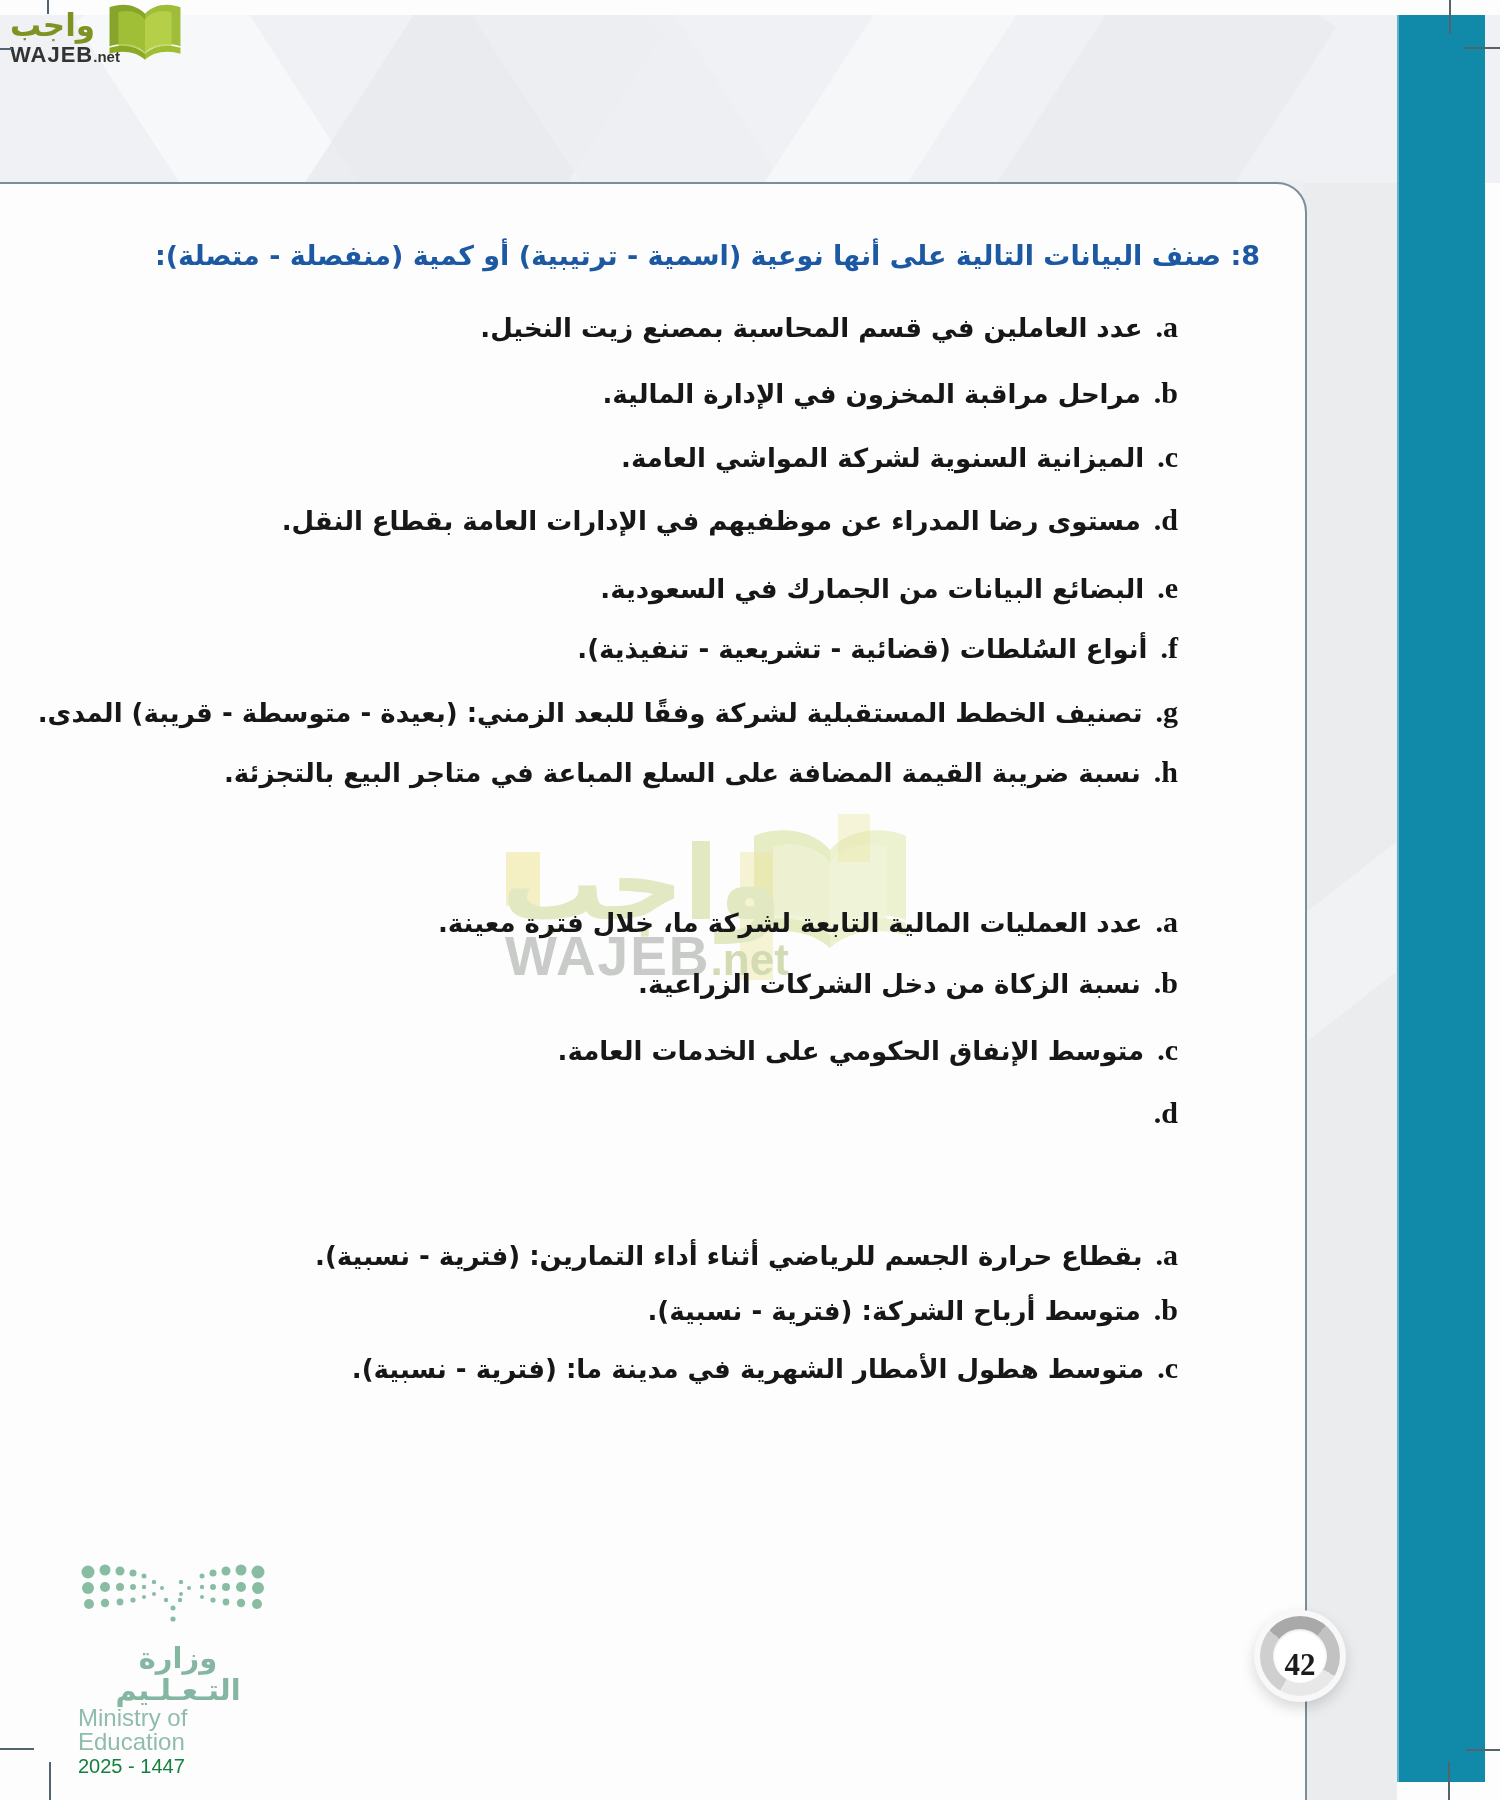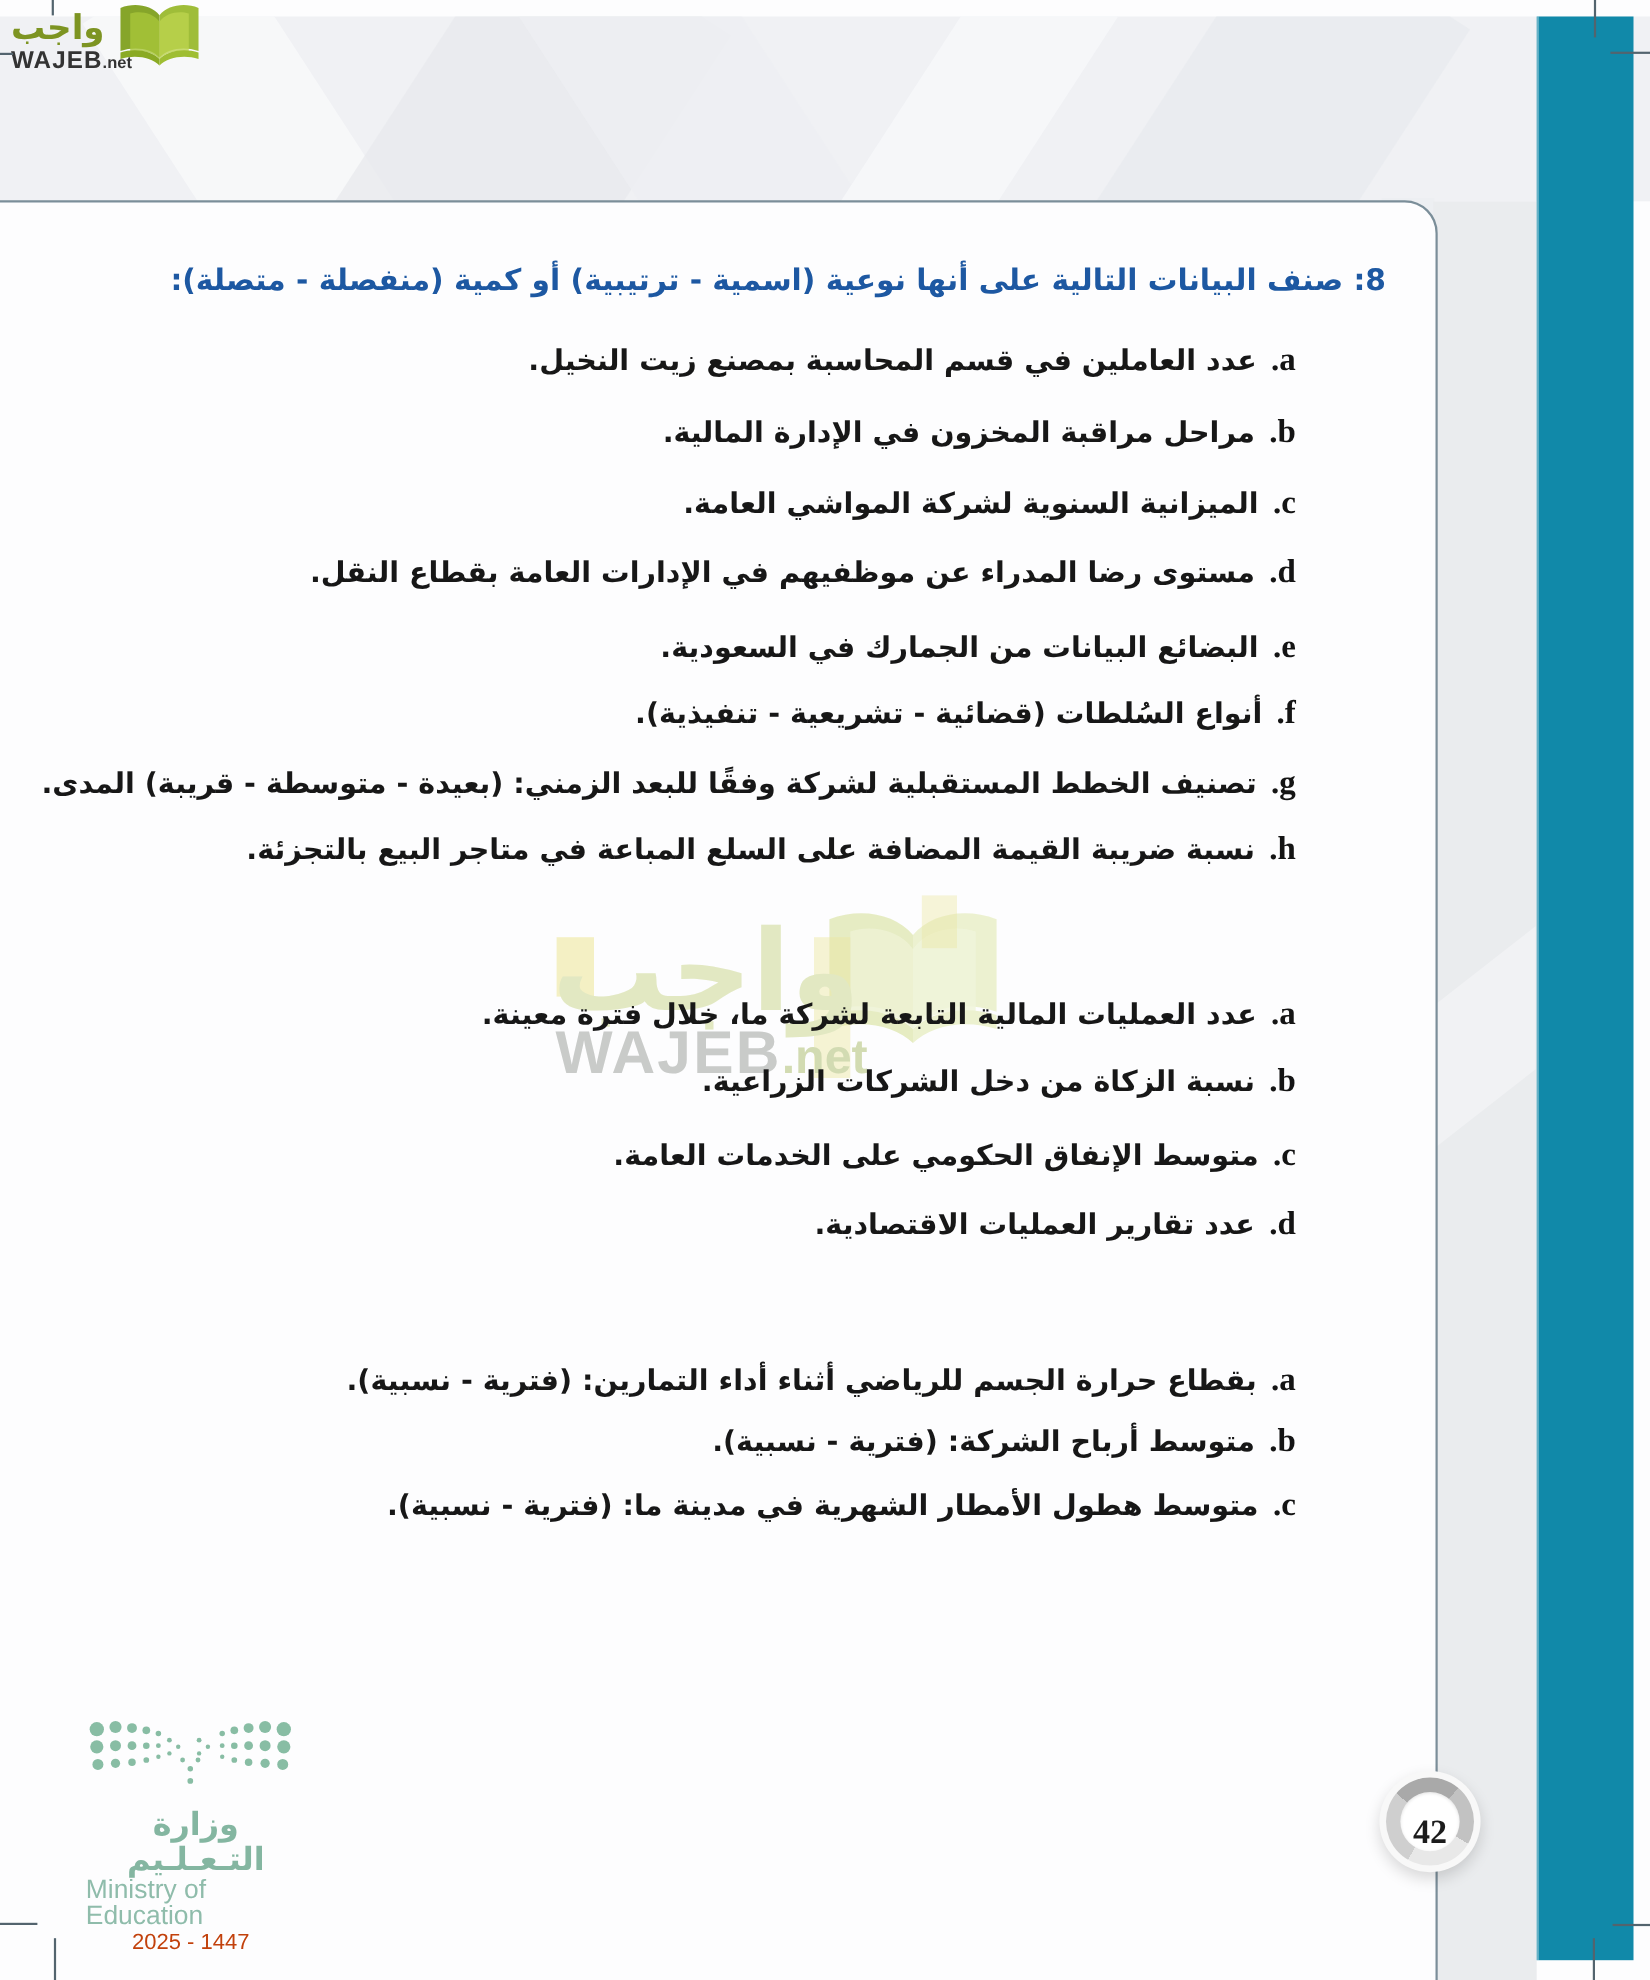--- a/index.html
+++ b/index.html
@@ -47,21 +47,21 @@
           line-height:40px;color:#1d58a2;z-index:4;}
   .q-item{position:absolute;display:flex;direction:rtl;align-items:baseline;gap:13px;
           white-space:nowrap;line-height:40px;z-index:4;}
   .item-label{font-family:"Liberation Serif",serif;font-weight:bold;font-size:30px;color:#141414;
               direction:rtl;unicode-bidi:isolate;}
   .item-text{font-weight:bold;font-size:26px;color:#171717;}
   
   .ministry{position:absolute;left:78px;top:1560px;width:200px;z-index:5;}
   .min-ar{margin-top:14px;font-weight:bold;font-size:29px;line-height:32px;color:#84b6a1;text-align:center;}
   .min-en{font-family:"Liberation Sans",sans-serif;font-size:24px;line-height:24px;color:#8fbcab;}
-  .min-years{font-family:"Liberation Sans",sans-serif;font-size:20px;line-height:24px;color:#c2410c;margin-left:42px;}
+  .min-years{font-family:"Liberation Sans",sans-serif;font-size:20px;line-height:24px;color:#15803d;}
   
   .pg-halo{position:absolute;left:1254px;top:1610px;width:92px;height:92px;border-radius:50%;
            background:#f8f8f8;box-shadow:0 6px 14px rgba(0,0,0,.15);z-index:5;}
   .pg-ring{position:absolute;left:6px;top:6px;width:80px;height:80px;border-radius:50%;
            background:conic-gradient(from -50deg,#a9a9a9 0deg 90deg,#c2c2c2 90deg 170deg,
                       #e8e8e8 170deg 260deg,#cfcfcf 260deg 360deg);}
   .pg-inner{position:absolute;left:13px;top:13px;width:54px;height:54px;border-radius:50%;
             background:#fff;display:flex;align-items:flex-end;justify-content:center;
             box-shadow:inset 0 1px 3px rgba(0,0,0,.12);}
   .pg-num{font-family:"Liberation Serif",serif;font-weight:bold;font-size:31px;color:#1c1c1c;}
@@ -139,21 +139,20 @@
   <div class="q-item" style="top:963px;right:322px">
     <span class="item-label">b.</span>
     <span class="item-text">نسبة الزكاة من دخل الشركات الزراعية.</span>
   </div>
   <div class="q-item" style="top:1030px;right:322px">
     <span class="item-label">c.</span>
     <span class="item-text">متوسط الإنفاق الحكومي على الخدمات العامة.</span>
   </div>
   <div class="q-item" style="top:1093px;right:322px">
     <span class="item-label">d.</span>
-    <span class="item-text">عدد تقارير العمليات الاقتصادية.</span>
   </div>
 
   <div class="q-item" style="top:1235px;right:322px">
     <span class="item-label">a.</span>
     <span class="item-text">بقطاع حرارة الجسم للرياضي أثناء أداء التمارين: (فترية - نسبية).</span>
   </div>
   <div class="q-item" style="top:1290px;right:322px">
     <span class="item-label">b.</span>
     <span class="item-text">متوسط أرباح الشركة: (فترية - نسبية).</span>
   </div>

